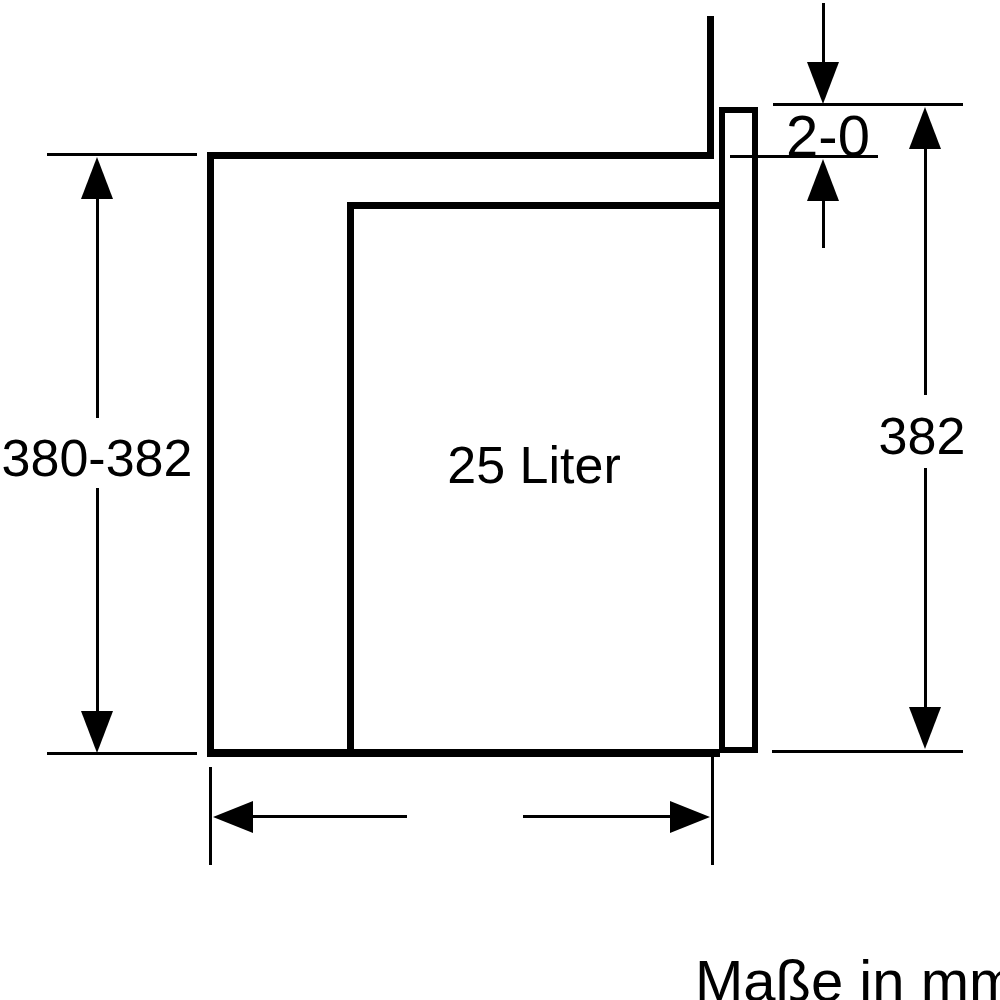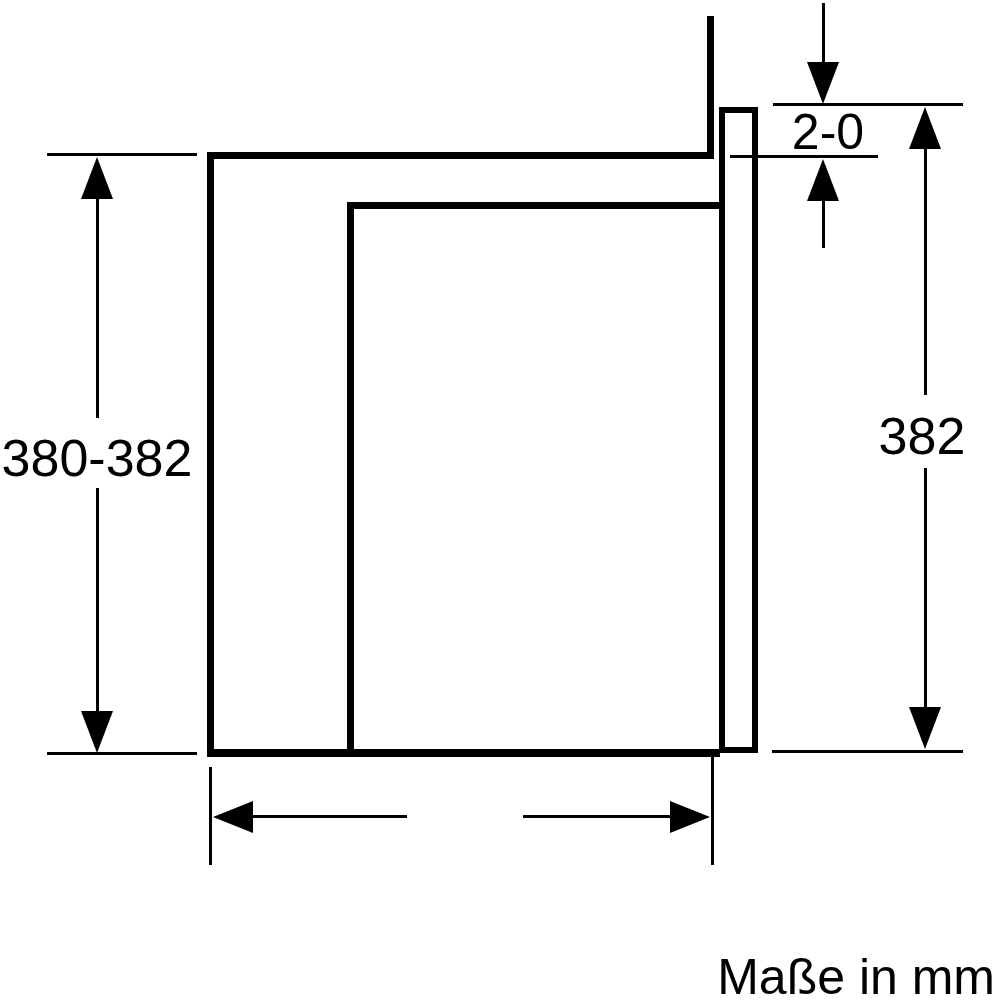--- a/index.html
+++ b/index.html
@@ -13,21 +13,21 @@
     overflow: hidden;
   }
   .ln { position: absolute; background: #000000; }
   .arrow { position: absolute; width: 0; height: 0; }
   .arr-up   { border-left: 16px solid transparent; border-right: 16px solid transparent; border-bottom: 42px solid #000; }
   .arr-down { border-left: 16px solid transparent; border-right: 16px solid transparent; border-top: 42px solid #000; }
   .arr-left  { border-top: 16px solid transparent; border-bottom: 16px solid transparent; border-right: 40px solid #000; }
   .arr-right { border-top: 16px solid transparent; border-bottom: 16px solid transparent; border-left: 40px solid #000; }
   .label { position: absolute; line-height: 1; white-space: nowrap; text-align: center; color: #000; }
   .fs-big   { font-size: 52px; }
-  .fs-small { font-size: 50px; }
+  .fs-small { font-size: 58px; }
   .door {
     position: absolute;
     border: 6px solid #000000;
     background: #ffffff;
     box-sizing: border-box;
   }
 </style>
 </head>
 <body>
 
@@ -66,16 +66,17 @@
   <div class="arrow arr-down" style="left:909px; top:707px;"></div>
   <div class="ln" style="left:772px; top:750px; width:191px; height:3px;"></div>
 
   <div class="ln" style="left:209px; top:767px; width:3px; height:98px;"></div>
   <div class="ln" style="left:711px; top:755px; width:3px; height:110px;"></div>
   <div class="arrow arr-left" style="left:213px; top:801px;"></div>
   <div class="ln" style="left:251px; top:815px; width:156px; height:3px;"></div>
   <div class="ln" style="left:523px; top:815px; width:149px; height:3px;"></div>
   <div class="arrow arr-right" style="left:670px; top:801px;"></div>
 
+  <div class="label fs-big" style="left:384px; top:439px; width:300px;">25 Liter</div>
 
   <div class="label fs-small" style="left:695px; top:952px; width:300px; text-align:right;">Maße in mm</div>
 
 </div>
 
 </body></html>

